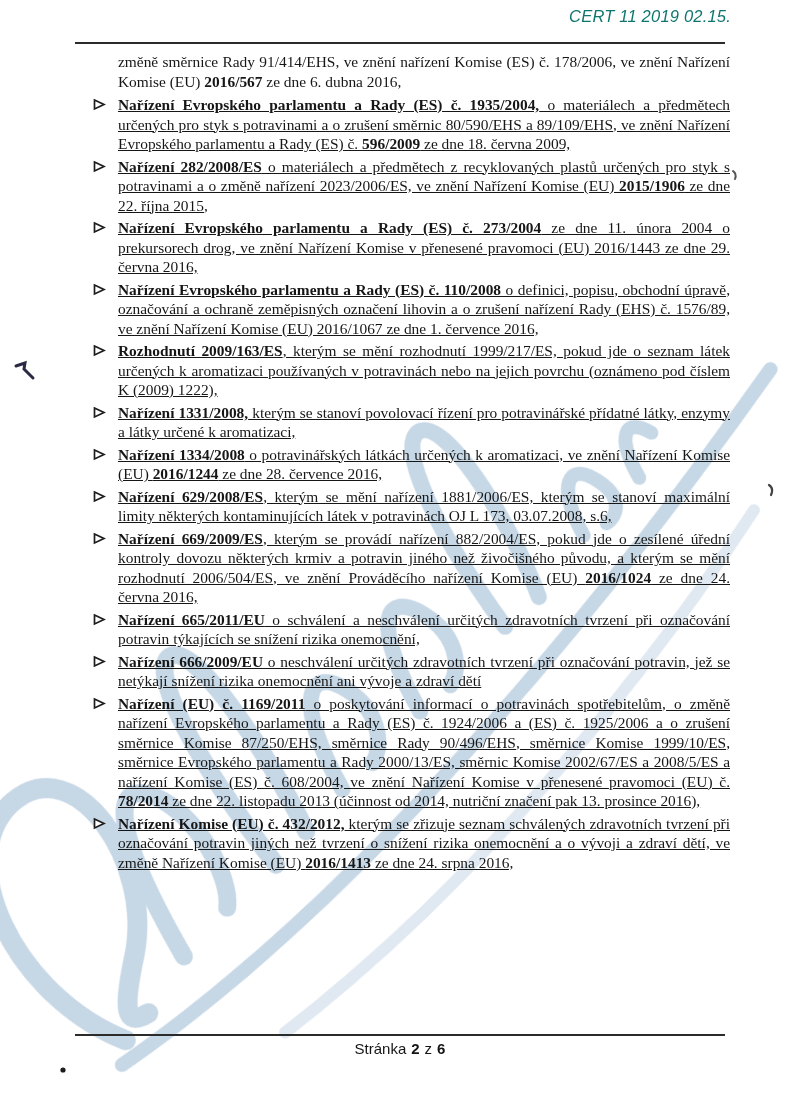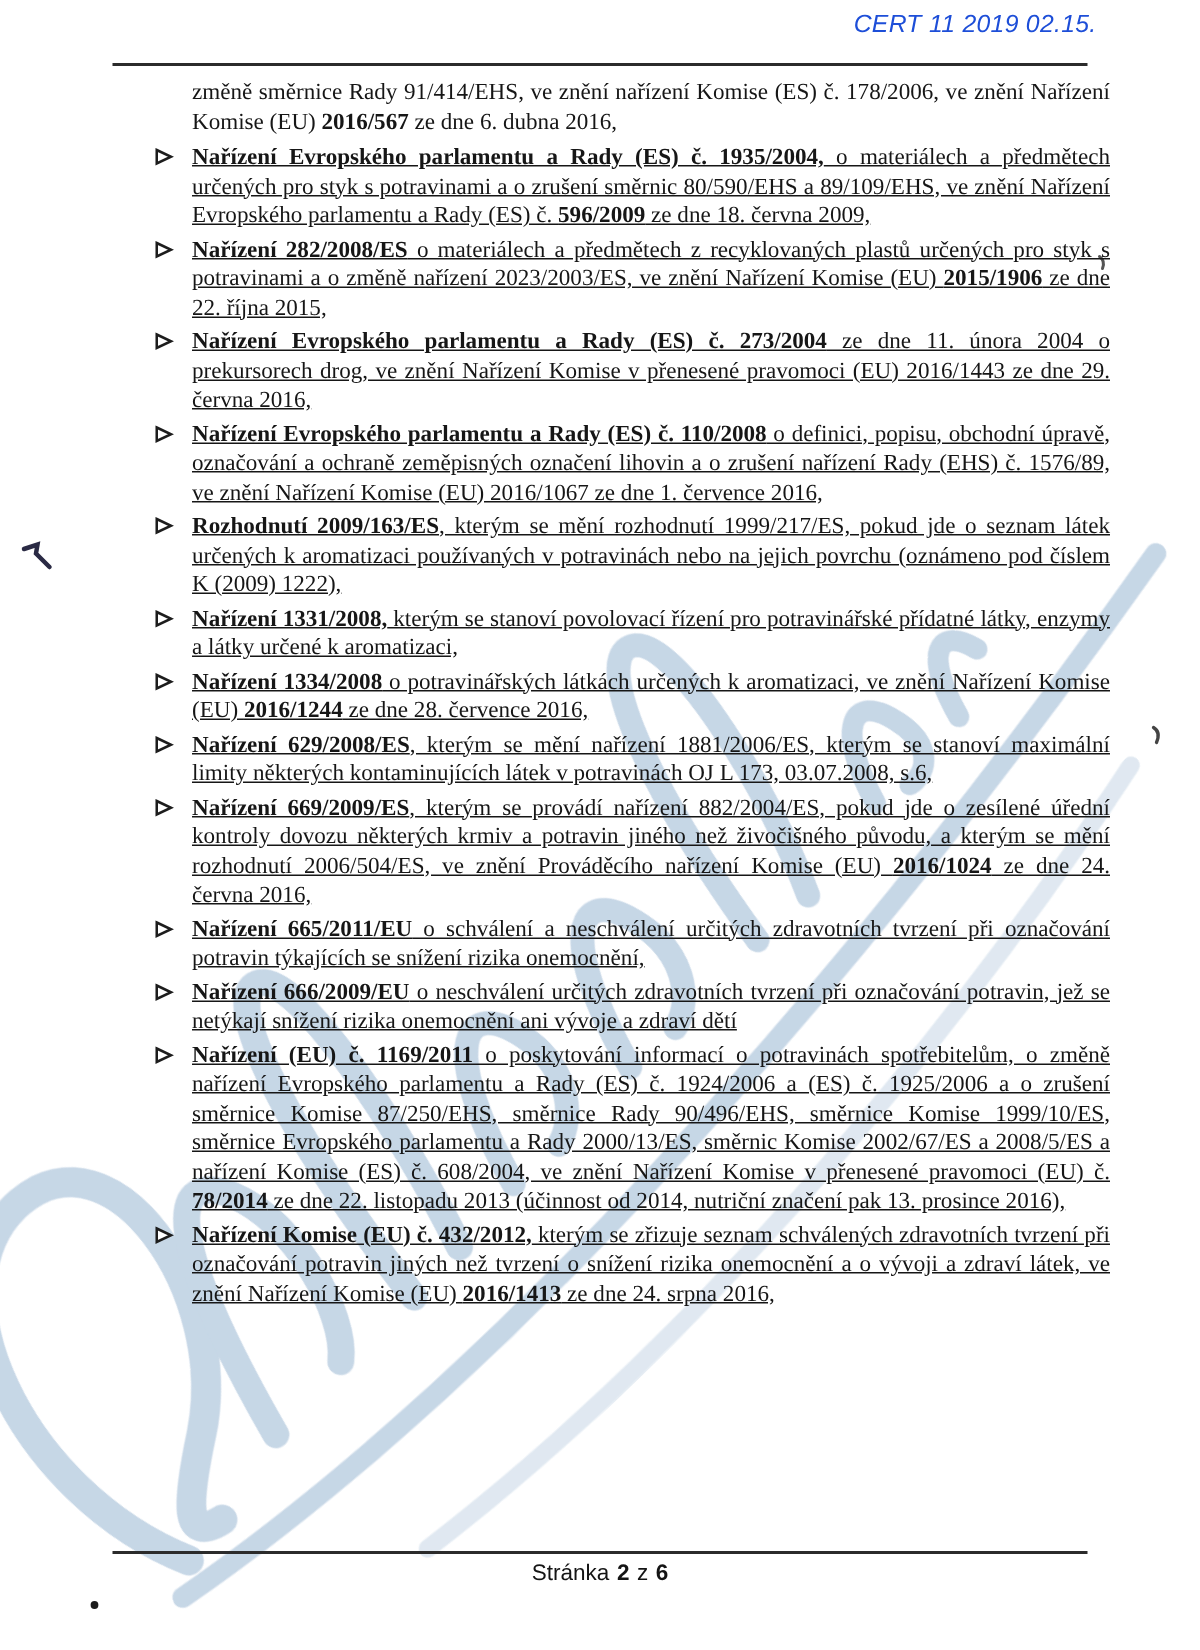--- a/index.html
+++ b/index.html
@@ -5,27 +5,27 @@
   html,body{margin:0;padding:0;background:#e8e8e8;}
   .page{
     position:relative;width:800px;height:1100px;background:#ffffff;
     font-family:"Liberation Serif", serif;color:#161616;overflow:hidden;
     margin:0 auto;
   }
   .watermark{position:absolute;left:0;top:0;z-index:0;pointer-events:none;}
   .header-code{
     position:absolute;top:7px;right:69px;z-index:2;
     font-family:"Liberation Sans", sans-serif;font-style:italic;
-    font-size:16.5px;letter-spacing:0.2px;color:#1d4ed8;
+    font-size:16.5px;letter-spacing:0.2px;color:#0f766e;
   }
   .rule{position:absolute;left:75px;width:650px;height:2px;background:#2b2b2b;z-index:2;}
   .rule-top{top:42px;}
   .rule-bottom{top:1034px;}
   .content{
-    position:absolute;top:52px;left:128px;width:612px;z-index:1;
+    position:absolute;top:52px;left:118px;width:612px;z-index:1;
     font-size:15.4px;line-height:19.5px;text-align:justify;
   }
   .intro{margin:0 0 4px 0;}
   .reg-list{margin:0;padding:0;text-decoration:underline;}
   .reg-item{position:relative;margin:0 0 3px 0;}
   .bullet{
     position:absolute;left:-25px;top:3px;width:13px;height:13px;
     display:inline-block;line-height:0;
   }
   .b{font-weight:bold;}
@@ -66,21 +66,21 @@
   <div class="rule rule-top"></div>
 
   <div class="content">
     <p class="intro"><span>změně směrnice Rady 91/414/EHS, ve znění nařízení Komise (ES) č. 178/2006, ve znění Nařízení Komise (EU) </span><span class="b">2016/567</span><span> ze dne 6. dubna 2016,</span></p>
     <div class="reg-list">
         <div class="reg-item"><span class="bullet"><svg width="13" height="13" viewBox="0 0 13 13">
               <path d="M1.5 2 L11 6.5 L1.5 11 Z" fill="#ffffff" stroke="#1d1d1d" stroke-width="1.7" stroke-linejoin="miter"></path>
             </svg></span><span><span class="b">Nařízení Evropského parlamentu a Rady (ES) č. 1935/2004,</span><span> o materiálech a předmětech určených pro styk s potravinami a o zrušení směrnic 80/590/EHS a 89/109/EHS, ve znění Nařízení Evropského parlamentu a Rady (ES) č. </span><span class="b">596/2009</span><span> ze dne 18. června 2009,</span></span></div>
         <div class="reg-item"><span class="bullet"><svg width="13" height="13" viewBox="0 0 13 13">
               <path d="M1.5 2 L11 6.5 L1.5 11 Z" fill="#ffffff" stroke="#1d1d1d" stroke-width="1.7" stroke-linejoin="miter"></path>
-            </svg></span><span><span class="b">Nařízení 282/2008/ES</span><span> o materiálech a předmětech z recyklovaných plastů určených pro styk s potravinami a o změně nařízení 2023/2003/ES, ve znění Nařízení Komise (EU) </span><span class="b">2015/1906</span><span> ze dne 22. října 2015,</span></span></div>
+            </svg></span><span><span class="b">Nařízení 282/2008/ES</span><span> o materiálech a předmětech z recyklovaných plastů určených pro styk s potravinami a o změně nařízení 2023/2006/ES, ve znění Nařízení Komise (EU) </span><span class="b">2015/1906</span><span> ze dne 22. října 2015,</span></span></div>
         <div class="reg-item"><span class="bullet"><svg width="13" height="13" viewBox="0 0 13 13">
               <path d="M1.5 2 L11 6.5 L1.5 11 Z" fill="#ffffff" stroke="#1d1d1d" stroke-width="1.7" stroke-linejoin="miter"></path>
             </svg></span><span><span class="b">Nařízení Evropského parlamentu a Rady (ES) č. 273/2004</span><span> ze dne 11. února 2004 o prekursorech drog, ve znění Nařízení Komise v přenesené pravomoci (EU) 2016/1443 ze dne 29. června 2016,</span></span></div>
         <div class="reg-item"><span class="bullet"><svg width="13" height="13" viewBox="0 0 13 13">
               <path d="M1.5 2 L11 6.5 L1.5 11 Z" fill="#ffffff" stroke="#1d1d1d" stroke-width="1.7" stroke-linejoin="miter"></path>
             </svg></span><span><span class="b">Nařízení Evropského parlamentu a Rady (ES) č. 110/2008</span><span> o definici, popisu, obchodní úpravě, označování a ochraně zeměpisných označení lihovin a o zrušení nařízení Rady (EHS) č. 1576/89, ve znění Nařízení Komise (EU) 2016/1067 ze dne 1. července 2016,</span></span></div>
         <div class="reg-item"><span class="bullet"><svg width="13" height="13" viewBox="0 0 13 13">
               <path d="M1.5 2 L11 6.5 L1.5 11 Z" fill="#ffffff" stroke="#1d1d1d" stroke-width="1.7" stroke-linejoin="miter"></path>
             </svg></span><span><span class="b">Rozhodnutí 2009/163/ES</span><span>, kterým se mění rozhodnutí 1999/217/ES, pokud jde o seznam látek určených k aromatizaci používaných v potravinách nebo na jejich povrchu (oznámeno pod číslem K (2009) 1222),</span></span></div>
         <div class="reg-item"><span class="bullet"><svg width="13" height="13" viewBox="0 0 13 13">
@@ -99,21 +99,21 @@
               <path d="M1.5 2 L11 6.5 L1.5 11 Z" fill="#ffffff" stroke="#1d1d1d" stroke-width="1.7" stroke-linejoin="miter"></path>
             </svg></span><span><span class="b">Nařízení 665/2011/EU</span><span> o schválení a neschválení určitých zdravotních tvrzení při označování potravin týkajících se snížení rizika onemocnění,</span></span></div>
         <div class="reg-item"><span class="bullet"><svg width="13" height="13" viewBox="0 0 13 13">
               <path d="M1.5 2 L11 6.5 L1.5 11 Z" fill="#ffffff" stroke="#1d1d1d" stroke-width="1.7" stroke-linejoin="miter"></path>
             </svg></span><span><span class="b">Nařízení 666/2009/EU</span><span> o neschválení určitých zdravotních tvrzení při označování potravin, jež se netýkají snížení rizika onemocnění ani vývoje a zdraví dětí</span></span></div>
         <div class="reg-item"><span class="bullet"><svg width="13" height="13" viewBox="0 0 13 13">
               <path d="M1.5 2 L11 6.5 L1.5 11 Z" fill="#ffffff" stroke="#1d1d1d" stroke-width="1.7" stroke-linejoin="miter"></path>
             </svg></span><span><span class="b">Nařízení (EU) č. 1169/2011</span><span> o poskytování informací o potravinách spotřebitelům, o změně nařízení Evropského parlamentu a Rady (ES) č. 1924/2006 a (ES) č. 1925/2006 a o zrušení směrnice Komise 87/250/EHS, směrnice Rady 90/496/EHS, směrnice Komise 1999/10/ES, směrnice Evropského parlamentu a Rady 2000/13/ES, směrnic Komise 2002/67/ES a 2008/5/ES a nařízení Komise (ES) č. 608/2004, ve znění Nařízení Komise v přenesené pravomoci (EU) č. </span><span class="b">78/2014</span><span> ze dne 22. listopadu 2013 (účinnost od 2014, nutriční značení pak 13. prosince 2016),</span></span></div>
         <div class="reg-item"><span class="bullet"><svg width="13" height="13" viewBox="0 0 13 13">
               <path d="M1.5 2 L11 6.5 L1.5 11 Z" fill="#ffffff" stroke="#1d1d1d" stroke-width="1.7" stroke-linejoin="miter"></path>
-            </svg></span><span><span class="b">Nařízení Komise (EU) č. 432/2012,</span><span> kterým se zřizuje seznam schválených zdravotních tvrzení při označování potravin jiných než tvrzení o snížení rizika onemocnění a o vývoji a zdraví látek, ve znění Nařízení Komise (EU) </span><span class="b">2016/1413</span><span> ze dne 24. srpna 2016,</span></span></div>
+            </svg></span><span><span class="b">Nařízení Komise (EU) č. 432/2012,</span><span> kterým se zřizuje seznam schválených zdravotních tvrzení při označování potravin jiných než tvrzení o snížení rizika onemocnění a o vývoji a zdraví dětí, ve změně Nařízení Komise (EU) </span><span class="b">2016/1413</span><span> ze dne 24. srpna 2016,</span></span></div>
       </div>
   </div>
 
   <div class="rule rule-bottom"></div>
 
   <div class="footer">
     <span>Stránka</span>
     <span class="b">2</span>
     <span>z</span>
     <span class="b">6</span>

